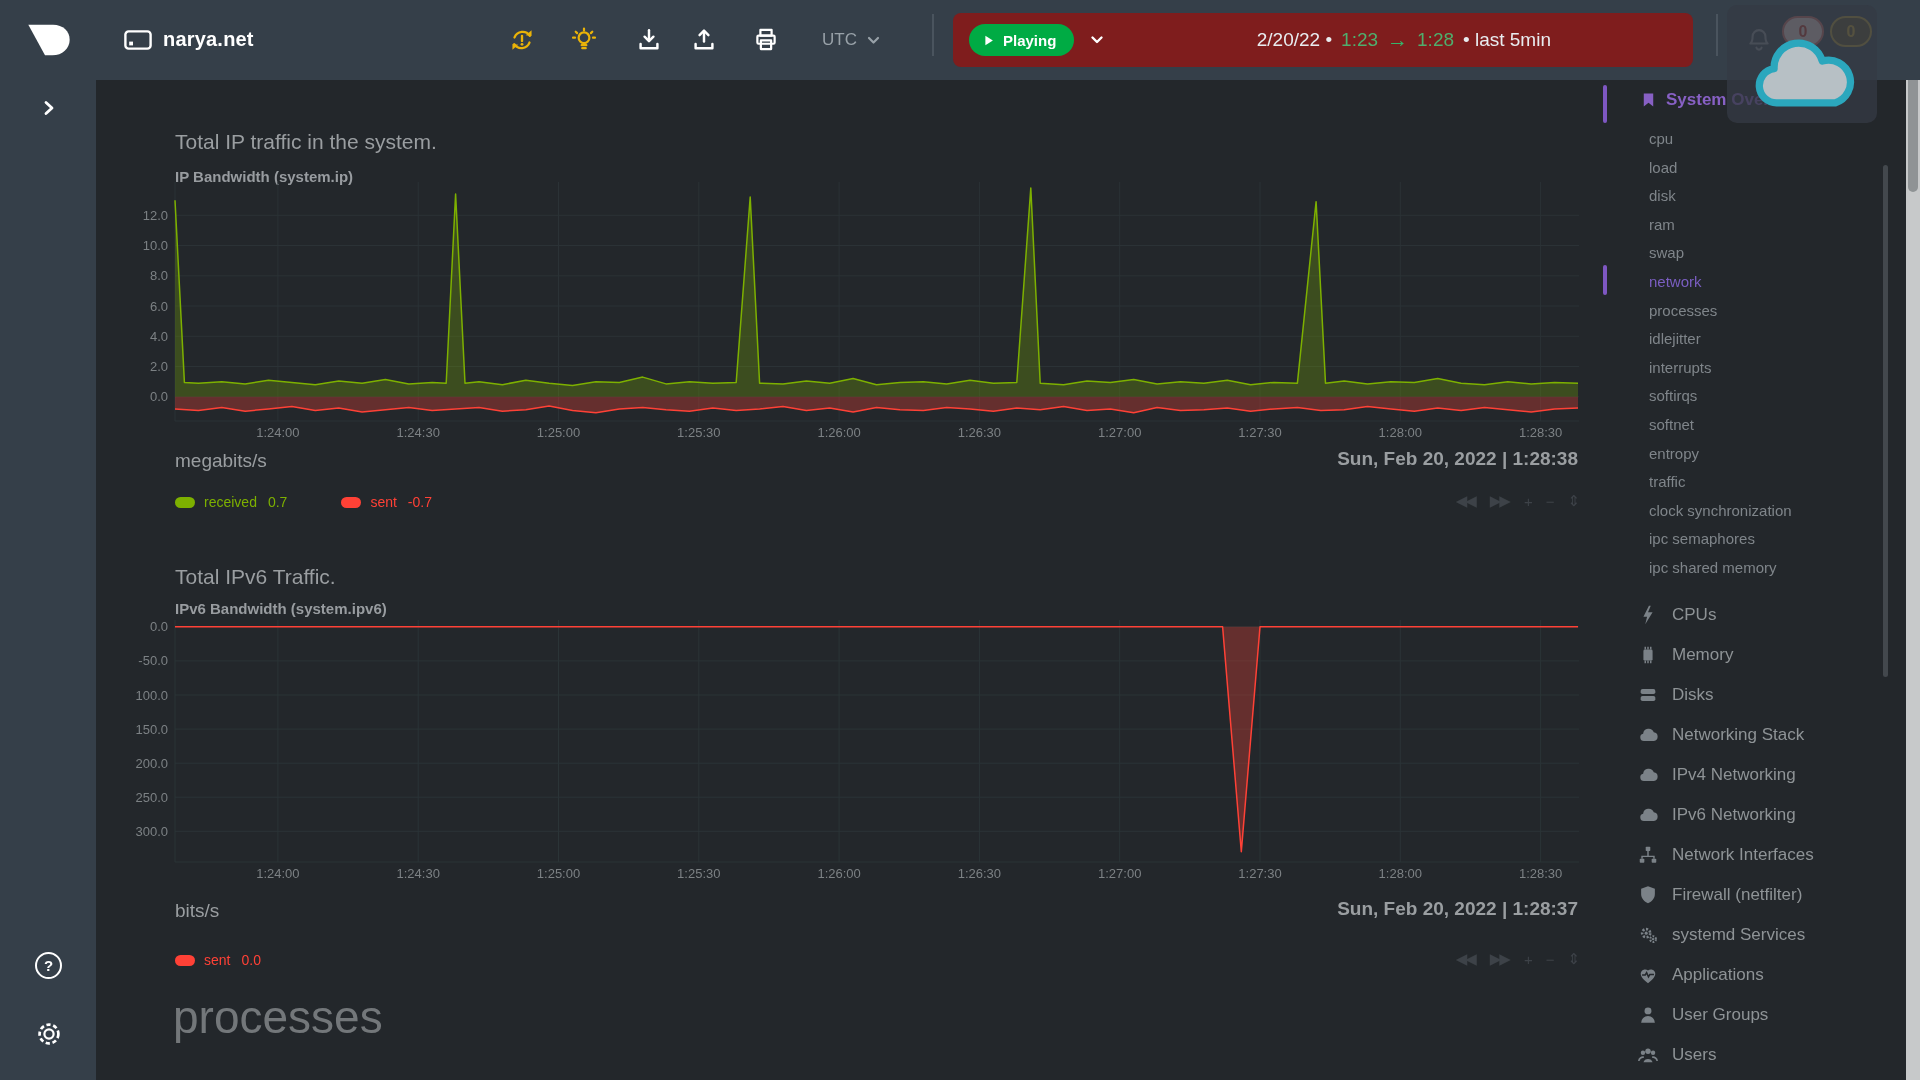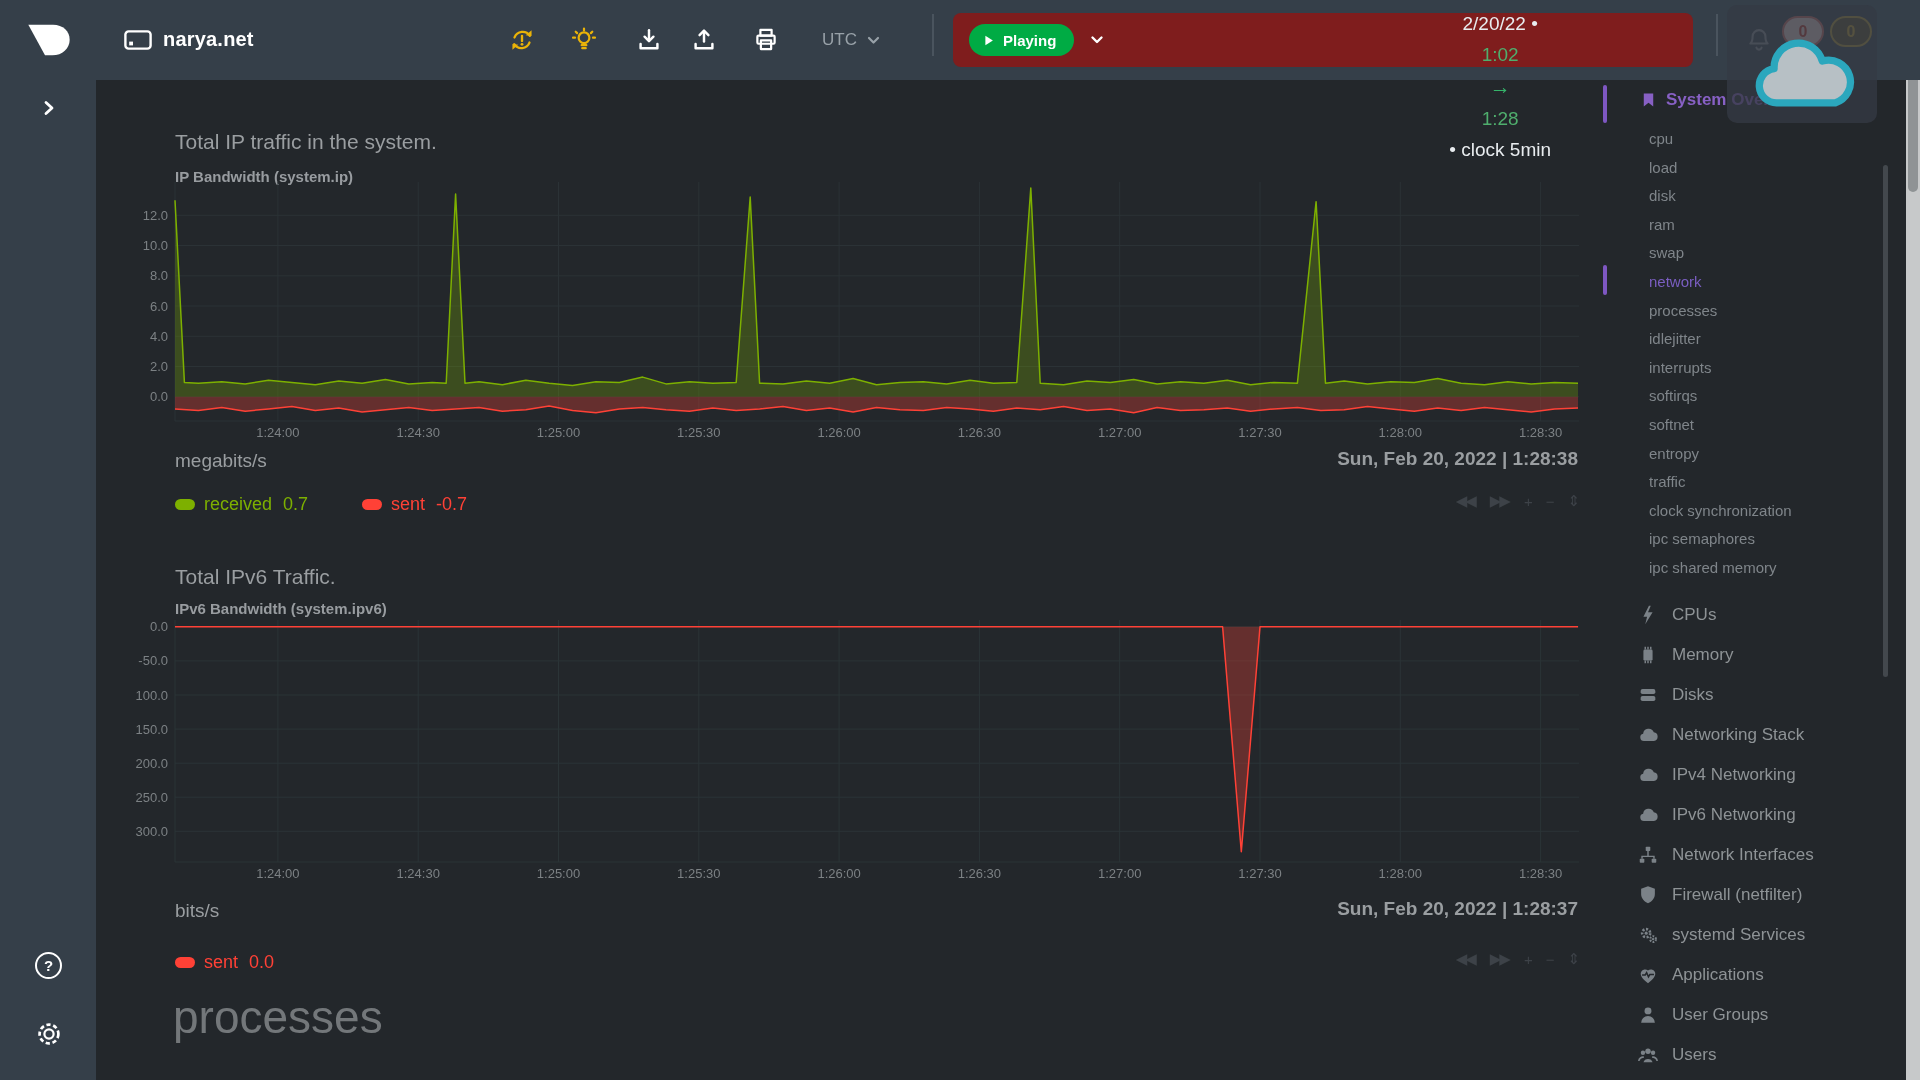--- a/index.html
+++ b/index.html
@@ -21,21 +21,21 @@
   #host-group { left:124px; top:28px; display:flex; align-items:center; gap:11px; }
   #host-name { color:#ffffff; font-size:20px; font-weight:bold; letter-spacing:.2px; }
 
   .tb-icon { top:26px; width:28px; height:28px; cursor:pointer; }
   #tz-group { left:822px; top:30px; display:flex; align-items:center; gap:10px; color:#98a1a8; font-size:17px; cursor:pointer; }
 
   #timeframe { left:953px; top:13px; width:740px; height:54px; background:#7f1d1d; border-radius:8px; display:flex; align-items:center; }
   #play-pill { margin-left:16px; height:32px; padding:0 18px 0 12px; background:#00ab44; border-radius:16px;
                display:flex; align-items:center; gap:7px; color:#fff; font-weight:bold; font-size:15px; cursor:pointer; }
   #play-chevron { margin-left:16px; cursor:pointer; display:flex; }
-  #range-text { position:absolute; right:142px; top:0; height:54px; display:flex; align-items:center; gap:9px; font-size:19px; color:#e8ecef;flex-direction:column; }
+  #range-text { position:absolute; right:142px; top:0; height:54px; display:flex; align-items:center; gap:9px; font-size:19px; color:#e8ecef; }
   #range-text .grn { color:#4fae6d; }
   #range-text .arrow { color:#35b46a; font-size:21px; }
 
   .v-divider { top:14px; width:2px; height:42px; background:#4a545e; }
 
   #bell { left:1745px; top:26px; width:28px; height:28px; cursor:pointer; }
   .alert-badge { top:16px; width:42px; height:31px; border-radius:16px; border:2px solid;
                  display:flex; align-items:center; justify-content:center; font-size:16px; font-weight:bold; cursor:pointer; }
   #badge-critical { left:1782px; background:#ead4d2; border-color:#cd6f67; color:#c0392b; }
   #badge-warning  { left:1830px; background:#57502c; border-color:#b49a35; color:#c9a42d; }
@@ -48,21 +48,21 @@
   #rail-help { left:35px; top:952px; width:27px; height:27px; border:2.2px solid #fff; border-radius:50%;
                color:#fff; font-size:15px; font-weight:bold; display:flex; align-items:center; justify-content:center; cursor:pointer; }
   #rail-gear { left:34px; top:1019px; width:30px; height:30px; cursor:pointer; }
 
   
   .chart-title { color:#9a9ea1; font-size:21px; }
   .chart-subtitle { color:#989ca0; font-size:15px; font-weight:bold; }
   .chart-plot { cursor:crosshair; }
   .chart-unit { color:#9a9ea1; font-size:19px; }
   .chart-date { color:#9a9ea1; font-size:19px; text-align:right;font-weight:bold; }
-  .legend { display:flex; align-items:center; gap:54px; font-size:18px;justify-content:space-between; }
+  .legend { display:flex; align-items:center; gap:54px; font-size:14px;justify-content:space-between; }
   .legend .item { display:flex; align-items:center; cursor:pointer; }
   .legend .pill { width:20px; height:11px; border-radius:6px; margin-right:9px; }
   .legend .val { margin-left:11px; }
   .chart-toolbar { display:flex; align-items:center; gap:15px; color:#3d4248; font-size:15px; }
   .chart-toolbar span { cursor:pointer; letter-spacing:-2px; }
 
   #processes-heading { left:173px; top:990px; font-size:46px; color:#73777a; }
 
   
   #sidebar { left:1600px; top:80px; width:284px; height:1000px; }
@@ -160,24 +160,24 @@
         </svg>
         <span>Playing</span>
       </div>
       <div id="play-chevron">
         <svg width="14" height="10" viewBox="0 0 14 10">
           <path d="M2.5 2.5L7 7l4.5-4.5" fill="none" stroke="#ffffff" stroke-width="2.4" stroke-linecap="round" stroke-linejoin="round"></path>
         </svg>
       </div>
       <div id="range-text">
         <span>2/20/22 •</span>
-        <span class="grn">1:02</span>
+        <span class="grn">1:23</span>
         <span class="arrow">→</span>
         <span class="grn">1:28</span>
-        <span>• clock 5min</span>
+        <span>• last 5min</span>
       </div>
     </div>
 
     <div class="abs v-divider" style="left:1716px"></div>
 
     <svg id="bell" class="abs" viewBox="0 0 24 24">
       <g stroke="#8b9197" stroke-width="1.8" fill="none" stroke-linecap="round" stroke-linejoin="round">
         <path d="M12 3.5a5.5 5.5 0 0 0-5.5 5.5c0 4.4-1.9 6-1.9 6h14.8s-1.9-1.6-1.9-6A5.5 5.5 0 0 0 12 3.5z"></path>
         <path d="M9.8 18.6a2.3 2.3 0 0 0 4.4 0"></path>
       </g>

